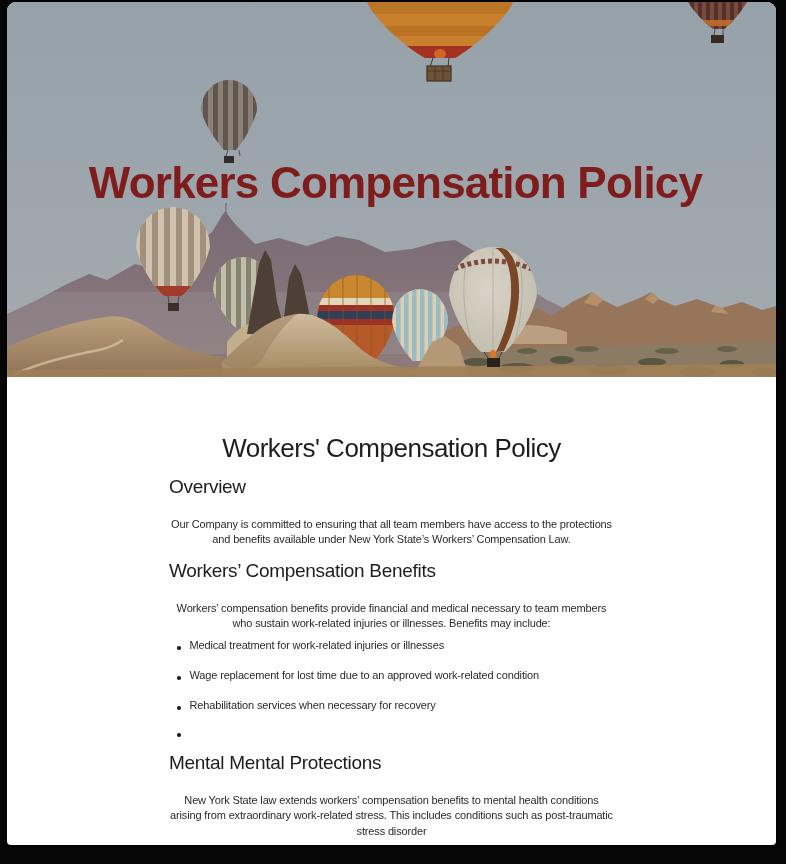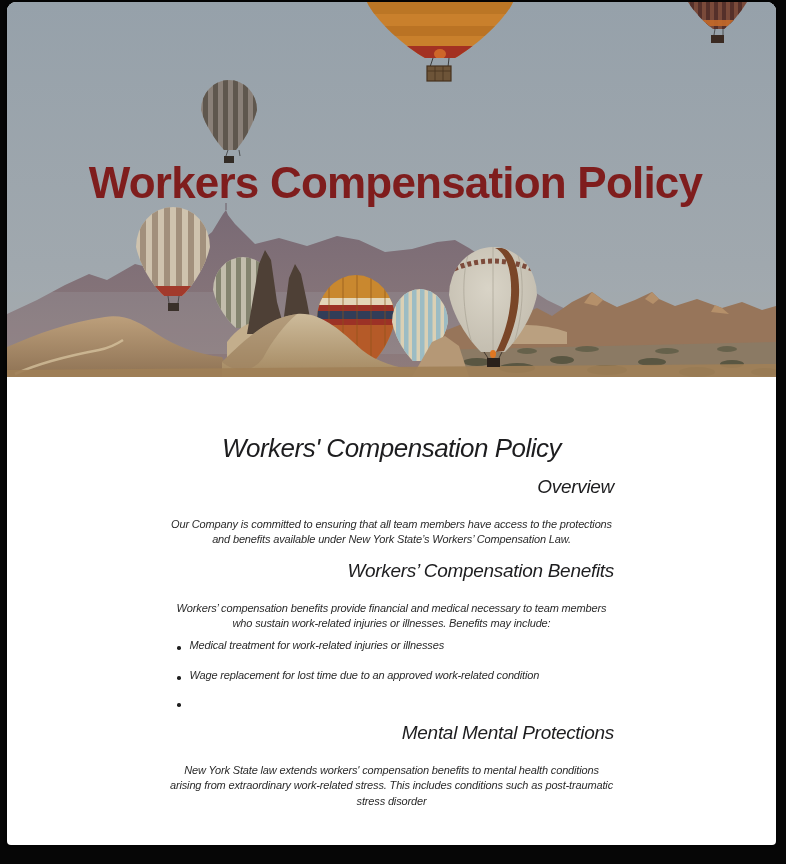--- a/index.html
+++ b/index.html
@@ -18,28 +18,28 @@
   
   .hero{position:relative;width:769px;height:375px;overflow:hidden;background:#9aa5ae;}
   .hero svg{display:block;}
   .hero-title{
     position:absolute;left:0;top:153px;width:100%;
     text-align:center;color:#7f1d1d;
     font-size:44px;font-weight:700;letter-spacing:-.8px;line-height:1.1;
     margin:4px;
   }
   
-  .doc{padding:56px 162px 16px;color:#262626;font-style:italic;}
+  .doc{padding:56px 162px 16px;color:#262626;}
   .doc-title{
     font-size:26px;font-weight:400;letter-spacing:-.5px;color:#1d1d1f;
     text-align:center;line-height:1.2;margin:0 0 10px;
   }
   .sec-heading{
     font-size:19px;font-weight:400;letter-spacing:-.3px;color:#1d1d1f;
-    text-align:right;line-height:1.2;margin:12px 0 18px;
+    text-align:left;line-height:1.2;margin:12px 0 18px;
   }
   .doc p{
     font-size:11px;line-height:15.5px;letter-spacing:-.15px;
     margin:0 0 6px;color:#2a2a2a;text-align:center;
   }
   .doc ul{list-style:none;margin:5px 0 0;padding:0 0 0 8px;}
   .doc li{
     display:flex;gap:9px;align-items:center;
     font-size:11px;line-height:15px;letter-spacing:-.15px;
     margin:0 0 15px;color:#2a2a2a;
@@ -282,20 +282,24 @@
         <li>
           <span class="dot"></span>
           <span>Medical treatment for work-related injuries or illnesses</span>
         </li>
         <li>
           <span class="dot"></span>
           <span>Wage replacement for lost time due to an approved work-related condition</span>
         </li>
         <li>
           <span class="dot"></span>
+          <span>Rehabilitation services when necessary for recovery</span>
+        </li>
+        <li>
+          <span class="dot"></span>
         </li>
       </ul>
 
       <h3 class="sec-heading">Mental Mental Protections</h3>
       <p>New York State law extends workers' compensation benefits to mental health conditions arising from extraordinary work-related stress. This includes conditions such as post-traumatic stress disorder</p>
     </main>
 
   </div>
 </div>
 

